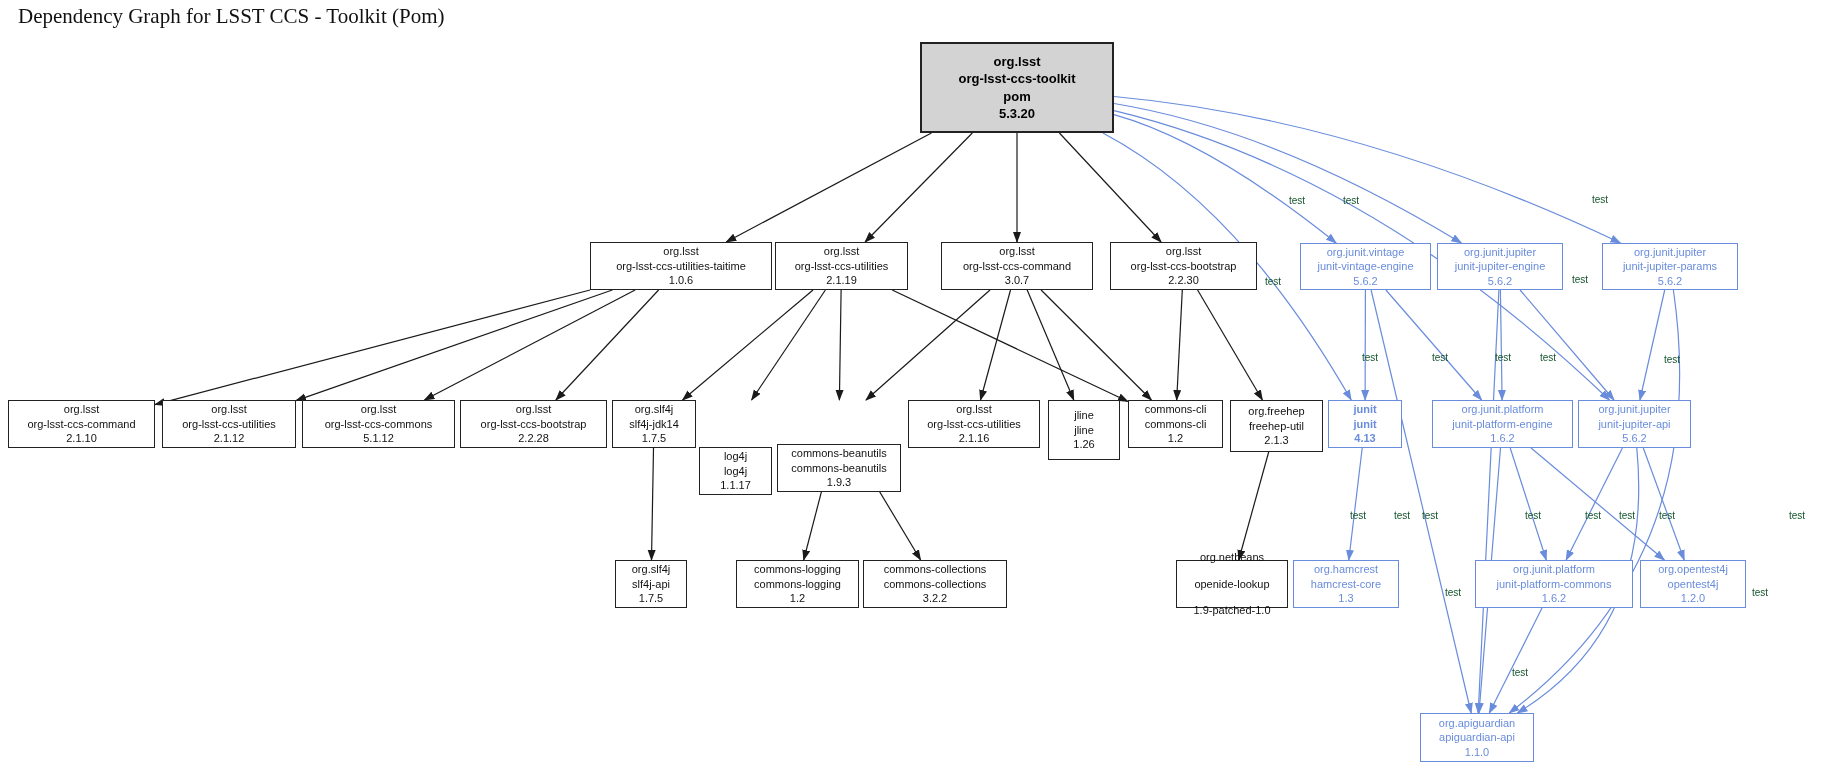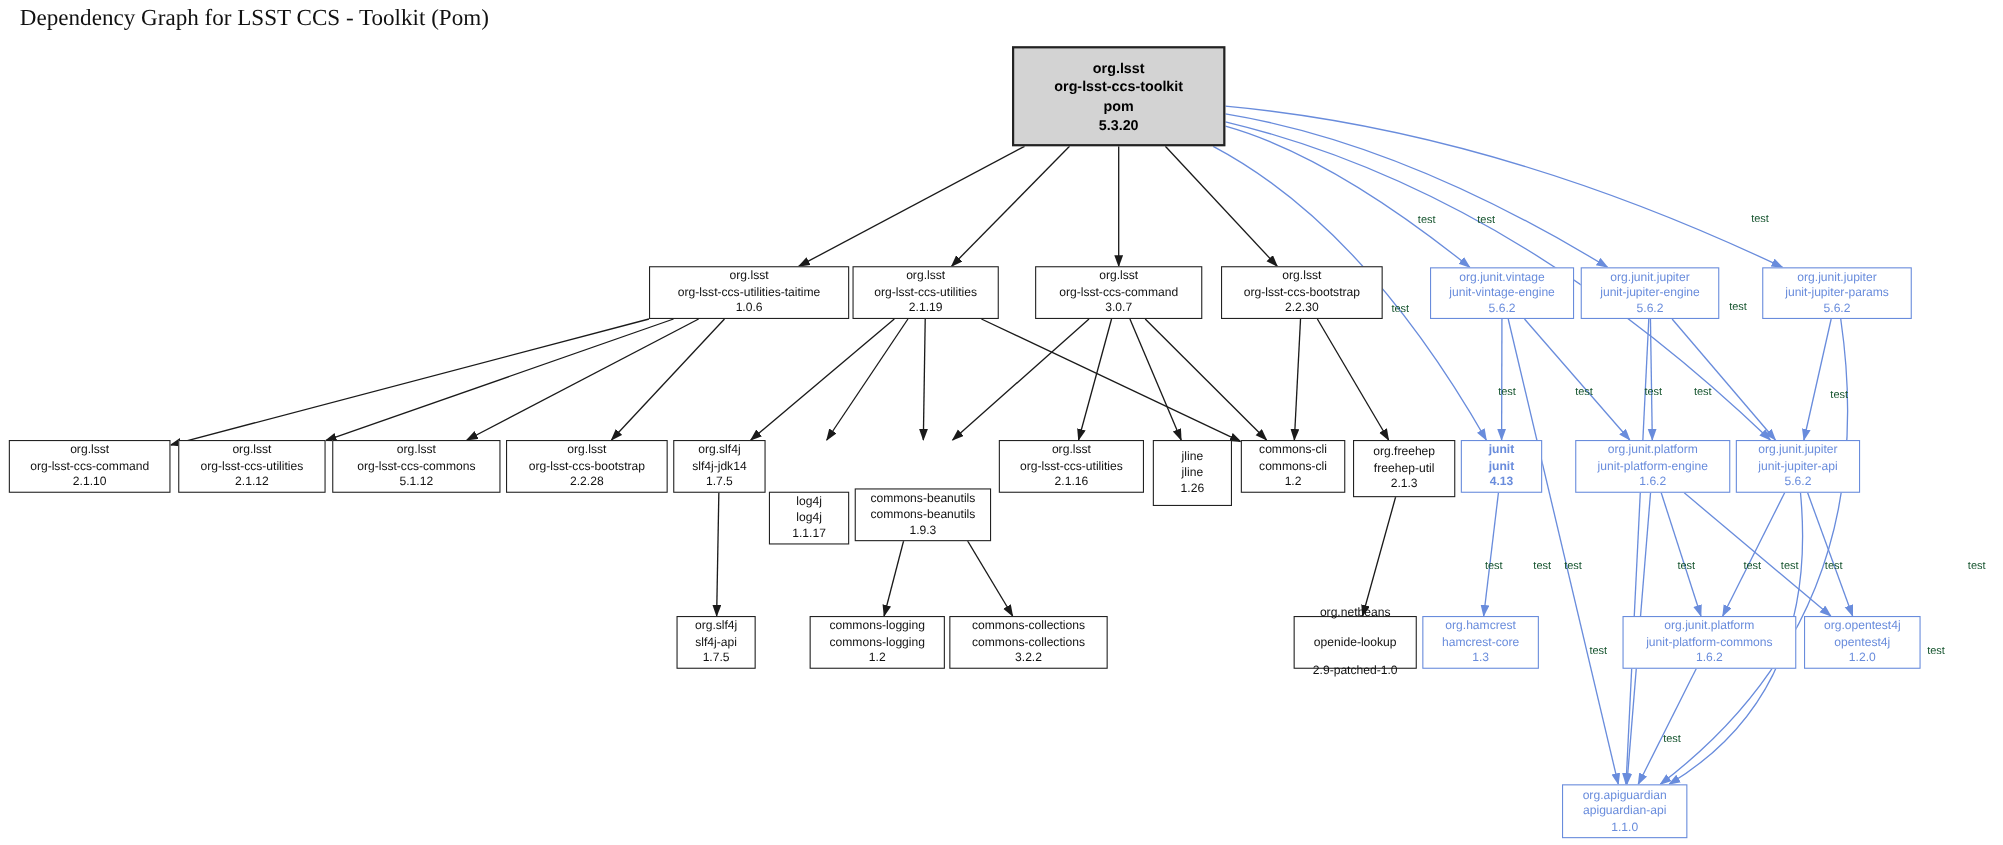--- a/index.html
+++ b/index.html
@@ -202,21 +202,21 @@
       <span>1.2</span>
     </div>
     <div class="node black" style="left: 863px; top: 560px; width: 144px; height: 48px;">
       <span>commons-collections</span>
       <span>commons-collections</span>
       <span>3.2.2</span>
     </div>
     <div class="node black" style="left: 1176px; top: 560px; width: 112px; height: 48px; gap: 12px;">
       <span>org.netbeans</span>
       <span>openide-lookup</span>
-      <span>2.9-patched-1.0</span>
+      <span>1.9-patched-1.0</span>
     </div>
     <div class="node blue" style="left: 1293px; top: 560px; width: 106px; height: 48px;">
       <span>org.hamcrest</span>
       <span>hamcrest-core</span>
       <span>1.3</span>
     </div>
     <div class="node blue" style="left: 1475px; top: 560px; width: 158px; height: 48px;">
       <span>org.junit.platform</span>
       <span>junit-platform-commons</span>
       <span>1.6.2</span>

